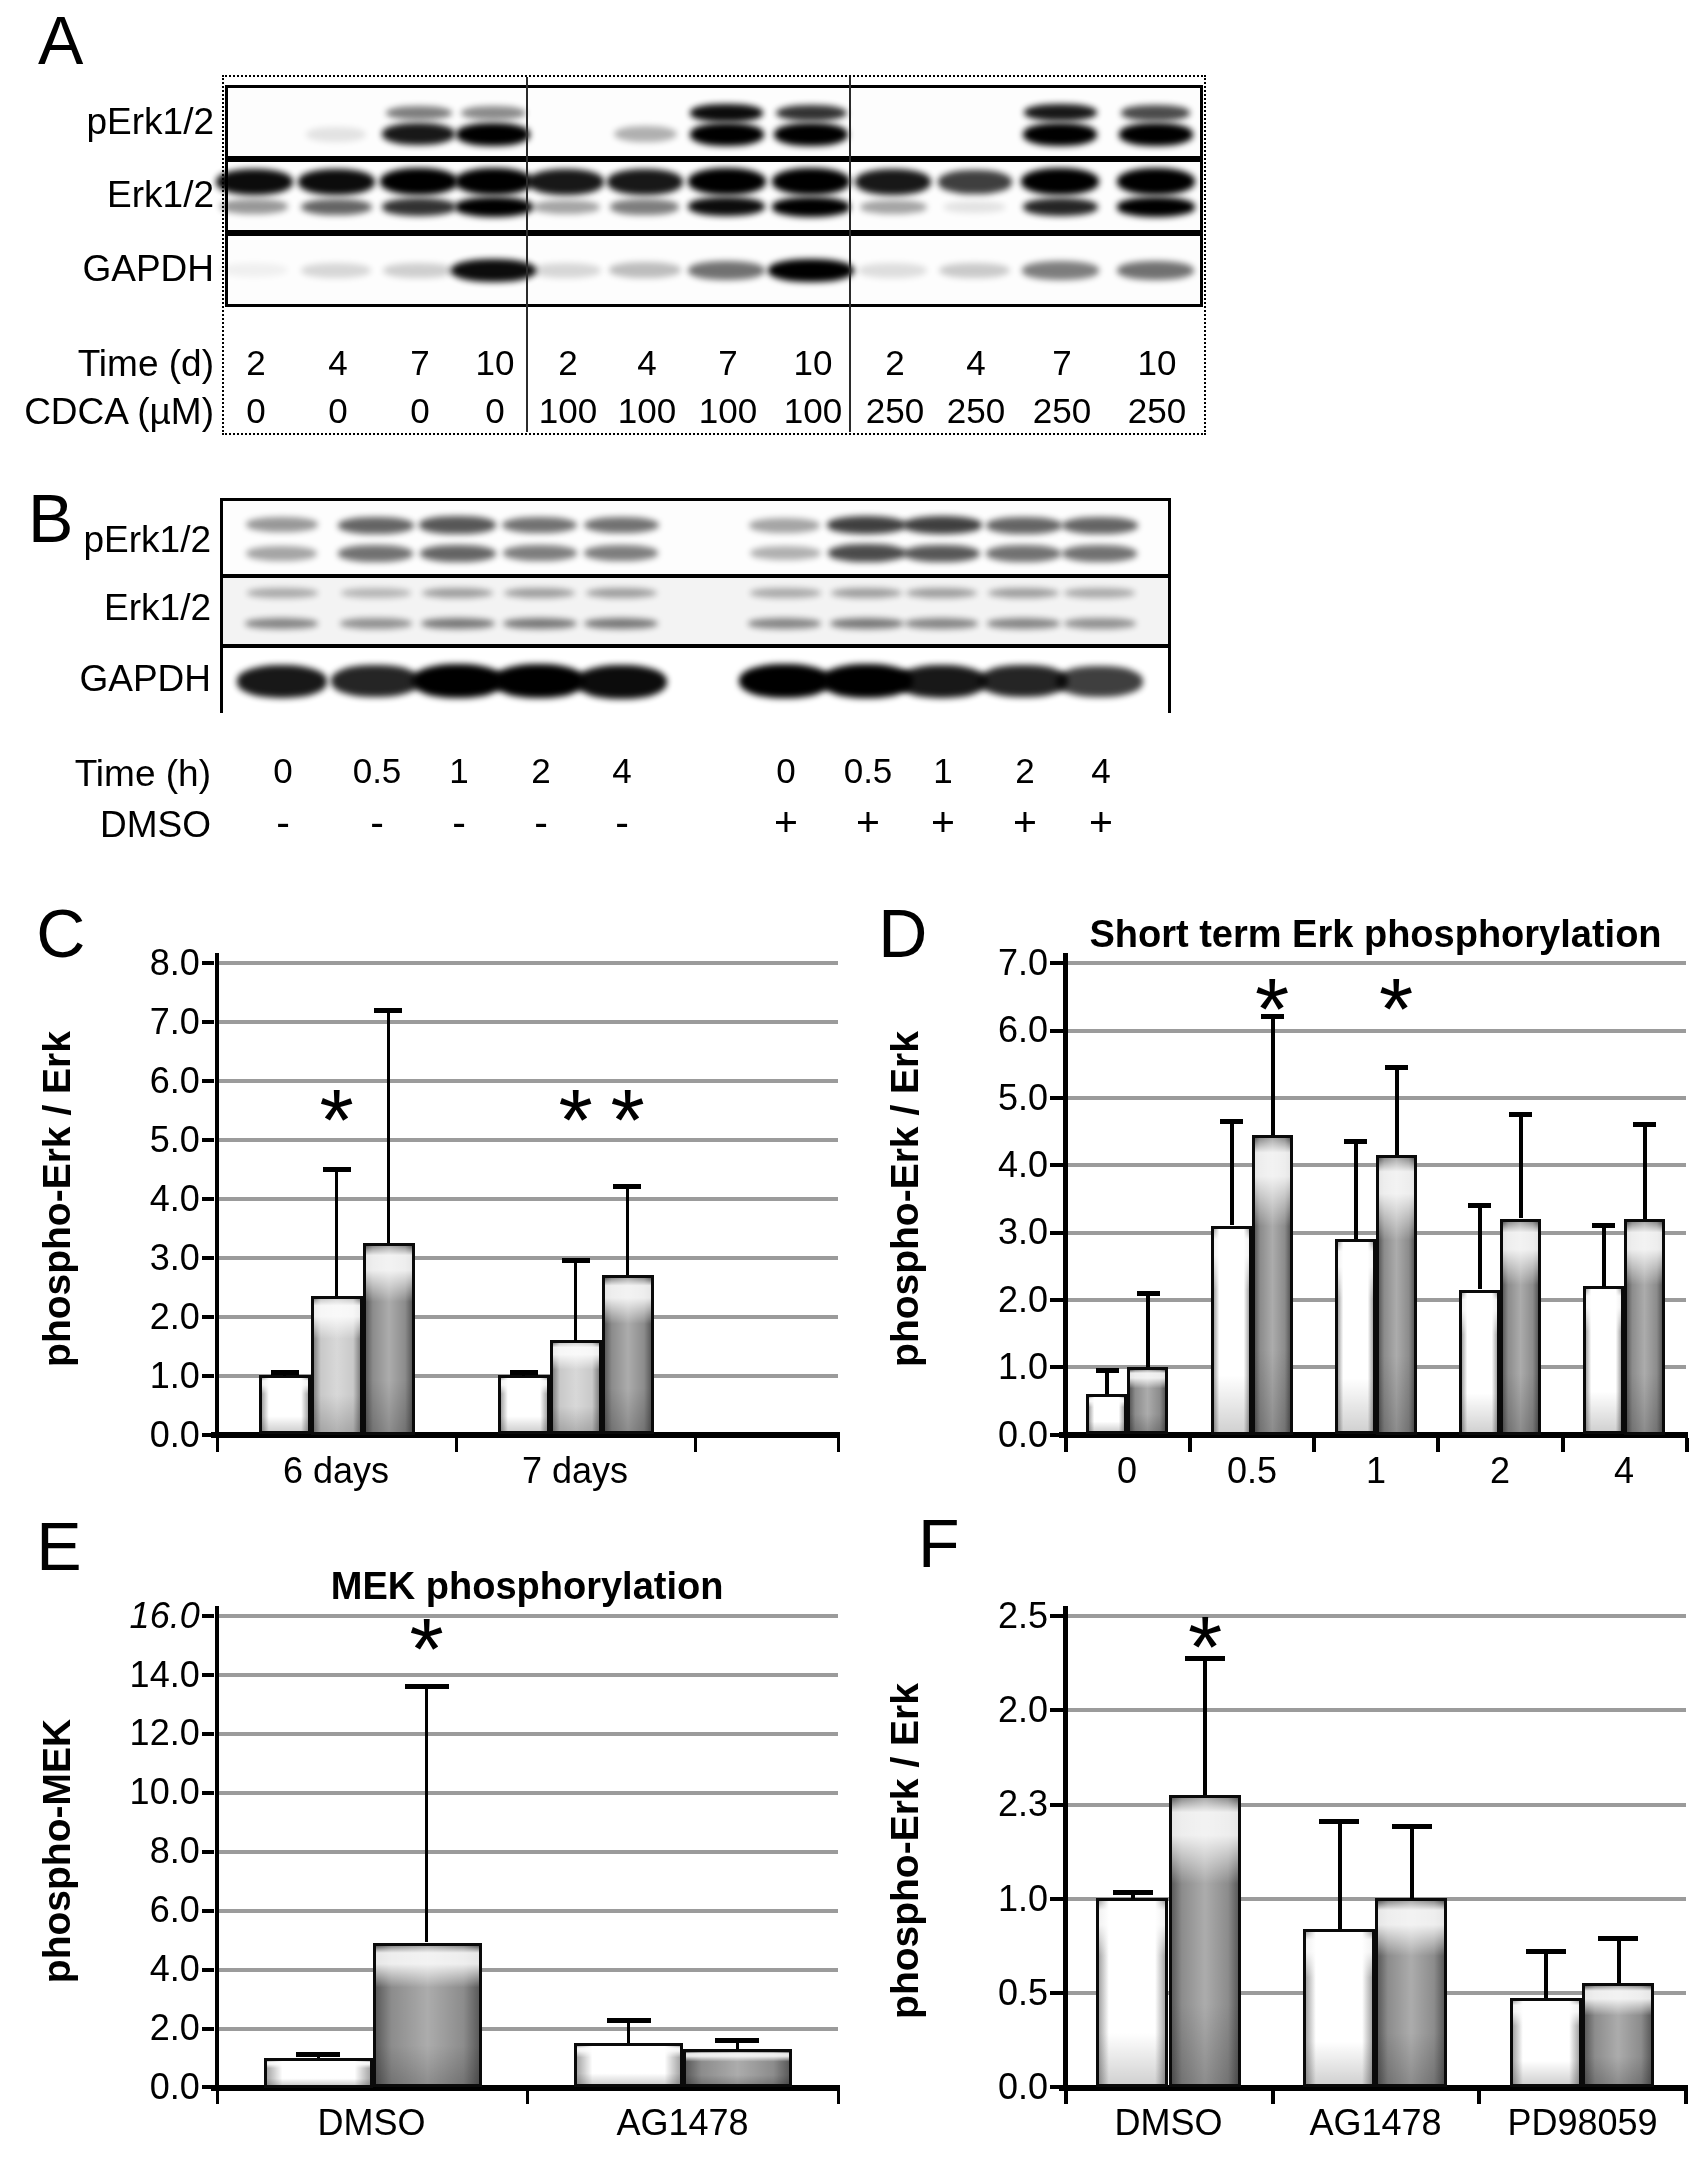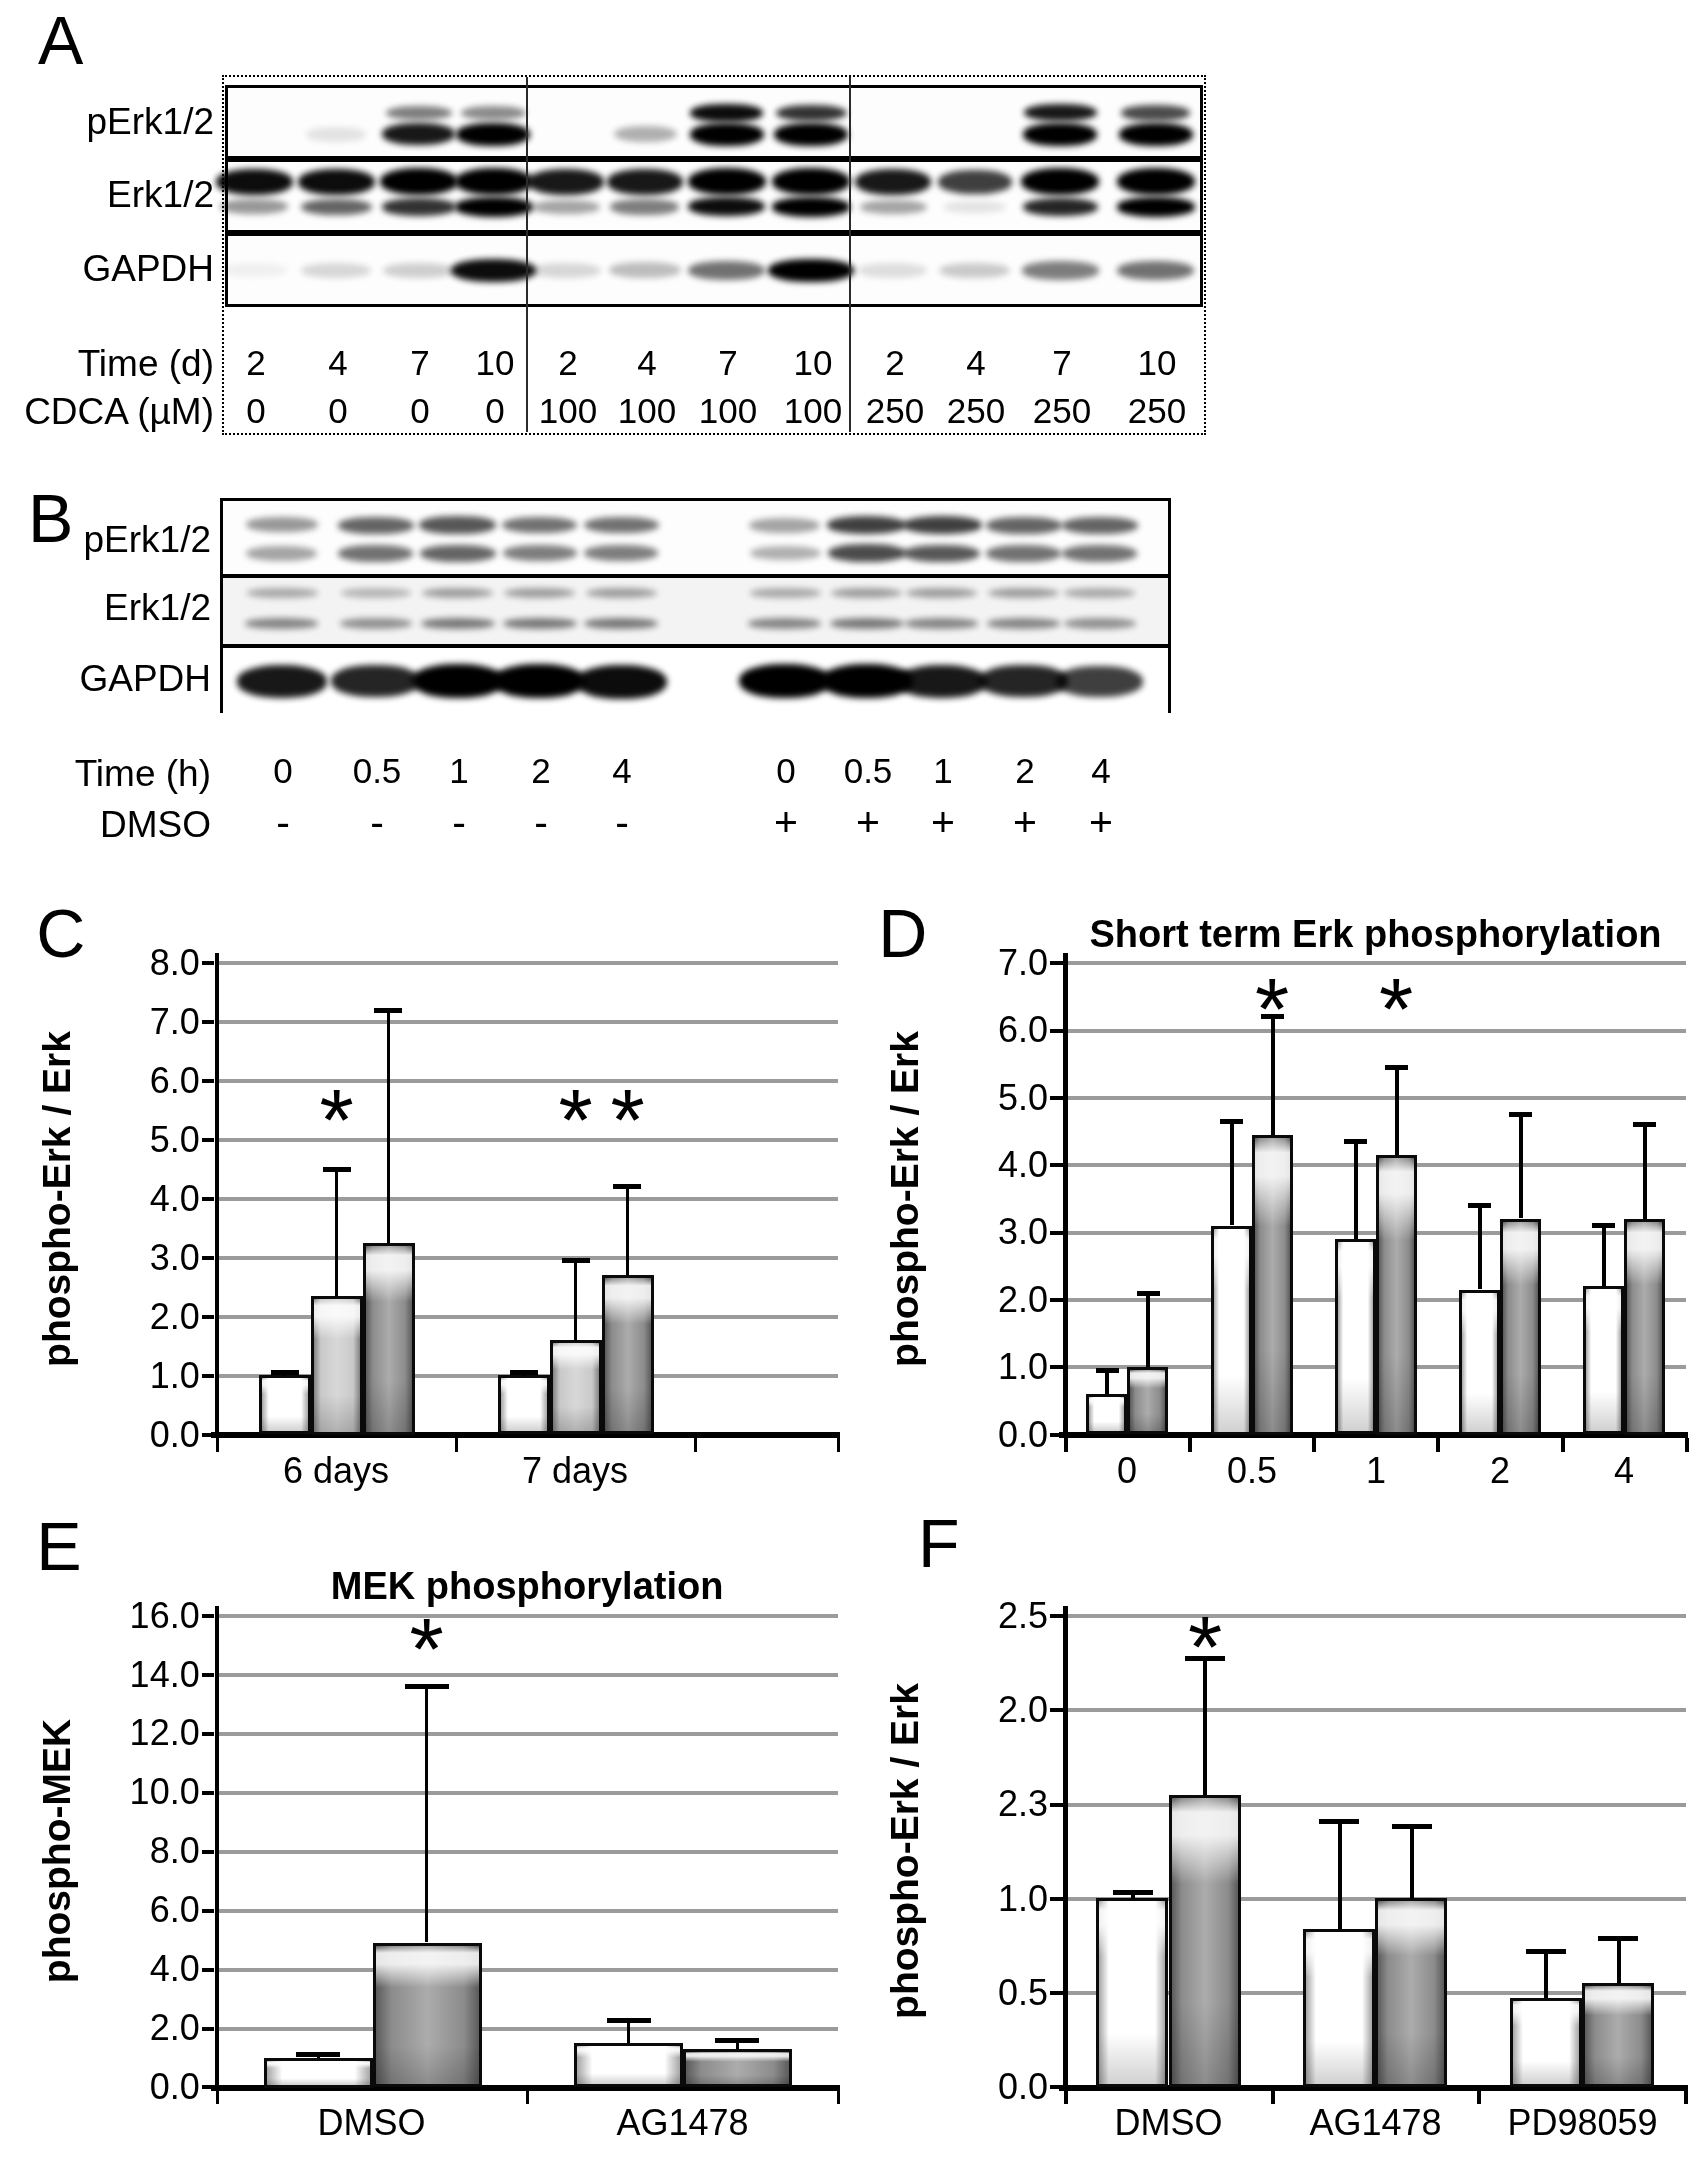--- a/index.html
+++ b/index.html
@@ -335,21 +335,21 @@
         <div class="ytick" style="left: 178px; top: 262px;"></div>
         <div class="tick-label" style="left: 3.1px; top: 244px;">10.0</div>
         <div class="gridline" style="left: 193px; width: 621px; top: 203px;"></div>
         <div class="ytick" style="left: 178px; top: 203px;"></div>
         <div class="tick-label" style="left: 3.1px; top: 185px;">12.0</div>
         <div class="gridline" style="left: 193px; width: 621px; top: 144px;"></div>
         <div class="ytick" style="left: 178px; top: 144px;"></div>
         <div class="tick-label" style="left: 3.1px; top: 127px;">14.0</div>
         <div class="gridline" style="left: 193px; width: 621px; top: 85px;"></div>
         <div class="ytick" style="left: 178px; top: 85px;"></div>
-        <div class="tick-label" style="left: 3.1px; top: 68px;">16.0</div>
+        <div class="tick-label" style="left: 3.1px; top: 68px; font-style: italic;">16.0</div>
         <div class="axis-x" style="left: 187px; width: 629px; top: 556px;"></div>
         <div class="axis-y" style="left: 191px; top: 77px; height: 481px;"></div>
         <div class="xtick" style="left: 192px; top: 561px;"></div>
         <div class="xtick" style="left: 502px; top: 561px;"></div>
         <div class="xtick" style="left: 813px; top: 561px;"></div>
         <div class="cat-label" style="left: 193px; width: 310px; top: 575px;">DMSO</div>
         <div class="bar" style="left: 240px; top: 529px; width: 109px; height: 29.5px; background: rgb(255, 255, 255);"></div>
         <div class="bar" style="left: 349px; top: 414px; width: 109px; height: 144px; background: rgb(140, 140, 140);"></div>
         <div class="cat-label" style="left: 504px; width: 310px; top: 575px;">AG1478</div>
         <div class="bar" style="left: 550px; top: 514px; width: 109px; height: 44px; background: rgb(255, 255, 255);"></div>

